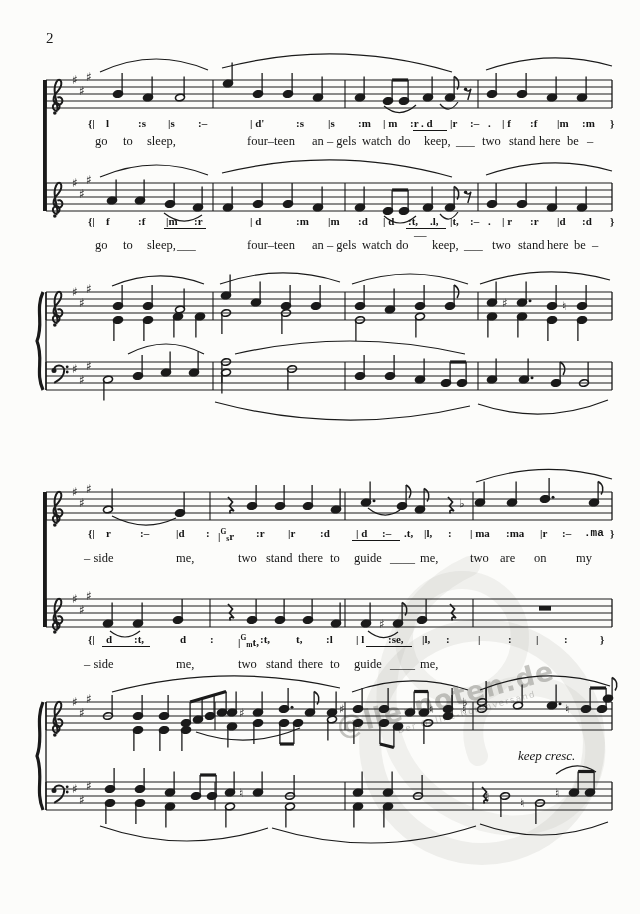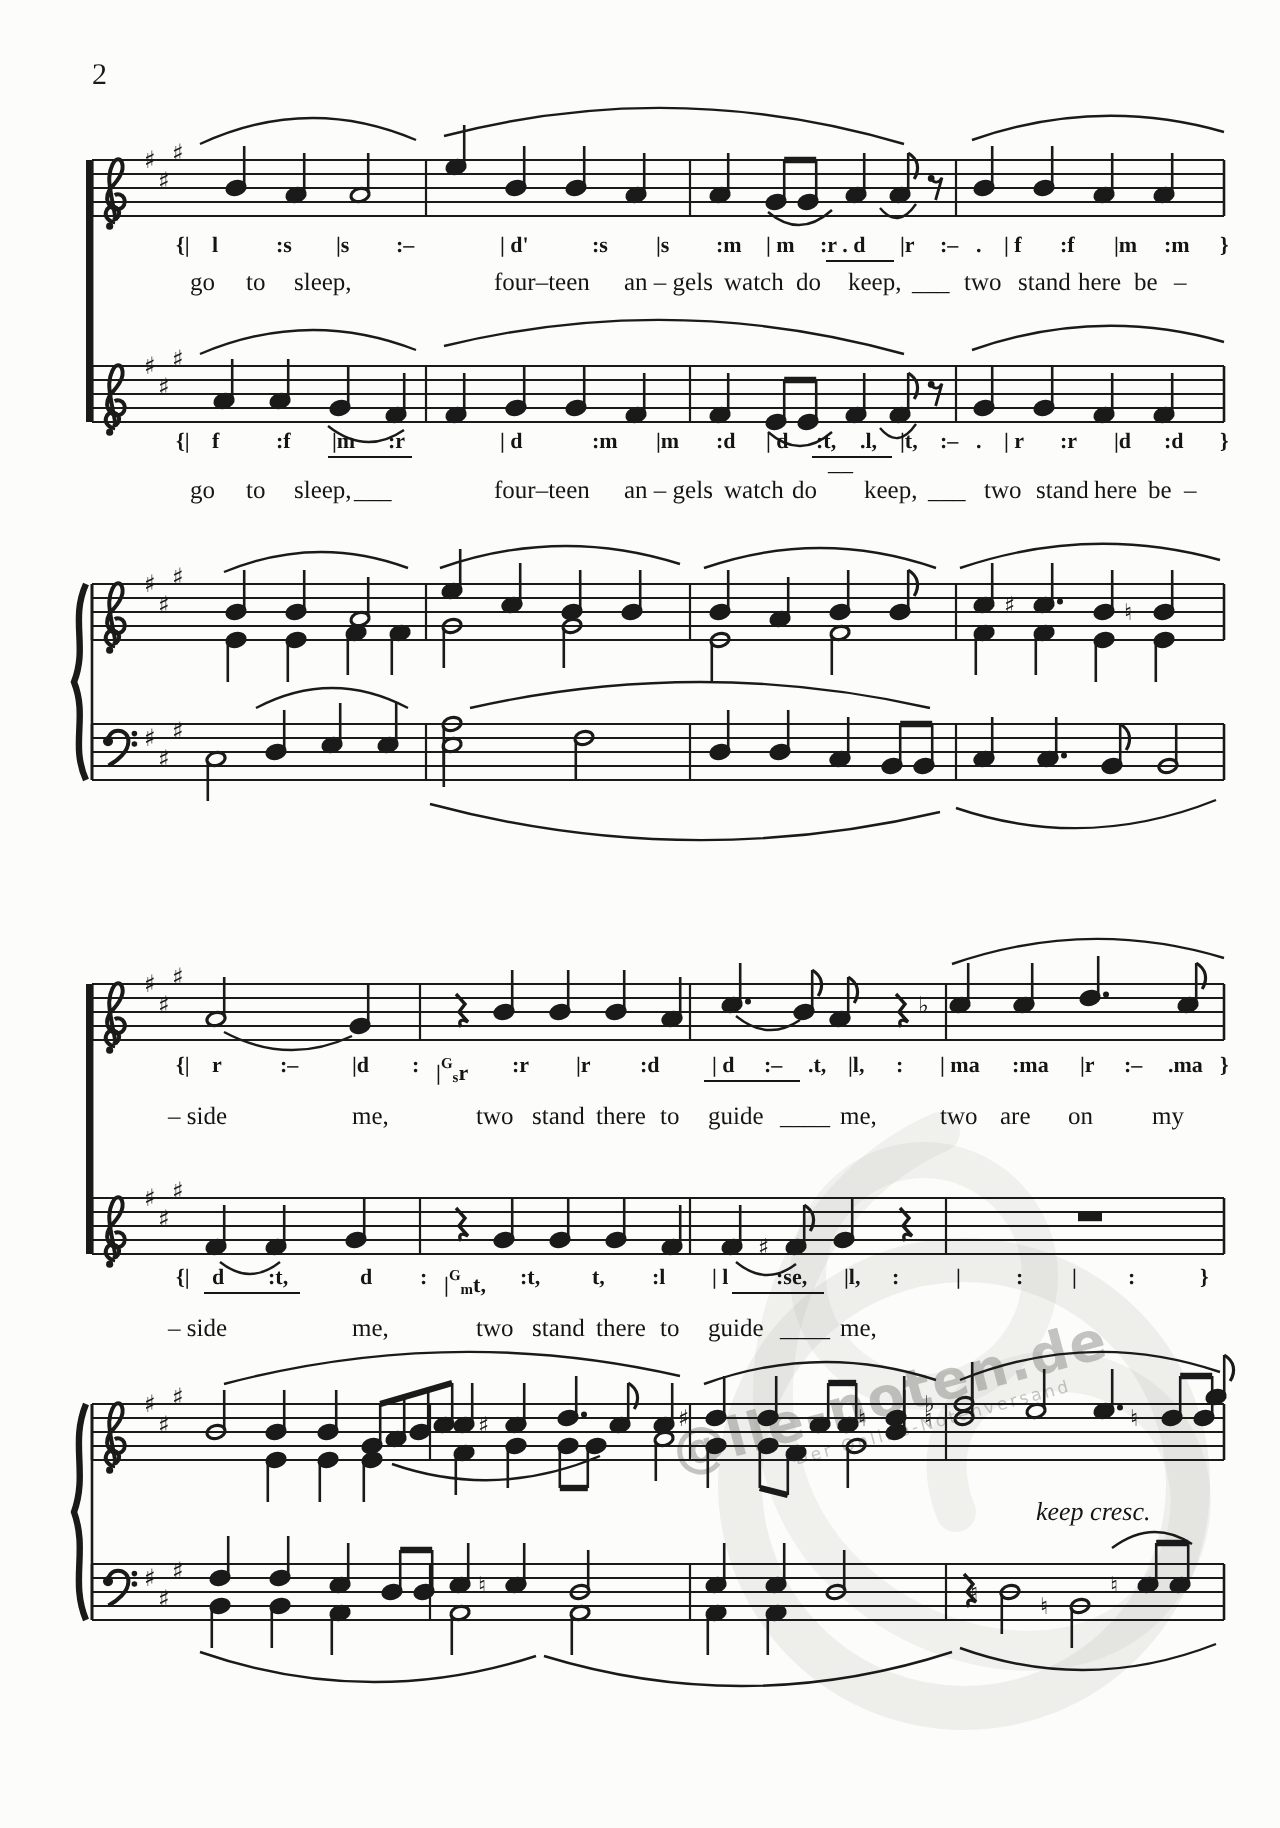--- a/index.html
+++ b/index.html
@@ -1021,21 +1021,21 @@
         <span class="tok" style="left: 320px; top: 527px;">:d</span>
         <span class="tok" style="left: 356px; top: 527px;">| d</span>
         <span class="tok" style="left: 382px; top: 527px;">:–</span>
         <span class="tok" style="left: 404px; top: 527px;">.t,</span>
         <span class="tok" style="left: 424px; top: 527px;">|l,</span>
         <span class="tok" style="left: 448px; top: 527px;">:</span>
         <span class="tok" style="left: 470px; top: 527px;">| ma</span>
         <span class="tok" style="left: 506px; top: 527px;">:ma</span>
         <span class="tok" style="left: 540px; top: 527px;">|r</span>
         <span class="tok" style="left: 562px; top: 527px;">:–</span>
-        <span class="tok" style="left: 584px; top: 527px;">.ma</span>
+        <span class="tok" style="left: 584px; top: 527px; font-family: Liberation Mono, monospace;">.ma</span>
         <span class="tok" style="left: 610px; top: 527px;">}</span>
         <div class="ul" style="left: 352px; top: 540px; width: 48px;"></div>
       </div>
       <div class="lyric">
         <span class="tok" style="left: 84px; top: 551px;">– side</span>
         <span class="tok" style="left: 176px; top: 551px;">me,</span>
         <span class="tok" style="left: 238px; top: 551px;">two</span>
         <span class="tok" style="left: 266px; top: 551px;">stand</span>
         <span class="tok" style="left: 298px; top: 551px;">there</span>
         <span class="tok" style="left: 330px; top: 551px;">to</span>
@@ -1046,21 +1046,21 @@
         <span class="tok" style="left: 500px; top: 551px;">are</span>
         <span class="tok" style="left: 534px; top: 551px;">on</span>
         <span class="tok" style="left: 576px; top: 551px;">my</span>
       </div>
       <div class="solfa">
         <span class="tok" style="left: 88px; top: 633px;">{|</span>
         <span class="tok" style="left: 106px; top: 633px;">d</span>
         <span class="tok" style="left: 134px; top: 633px;">:t,</span>
         <span class="tok" style="left: 180px; top: 633px;">d</span>
         <span class="tok" style="left: 210px; top: 633px;">:</span>
-        <span class="tok" style="left: 222px; top: 633px; font-family: Liberation Serif, serif;"><span>|</span><sup>G</sup><sub>m</sub><span>t,</span></span>
+        <span class="tok" style="left: 238px; top: 633px; font-family: Liberation Serif, serif;"><span>|</span><sup>G</sup><sub>m</sub><span>t,</span></span>
         <span class="tok" style="left: 260px; top: 633px;">:t,</span>
         <span class="tok" style="left: 296px; top: 633px;">t,</span>
         <span class="tok" style="left: 326px; top: 633px;">:l</span>
         <span class="tok" style="left: 356px; top: 633px;">| l</span>
         <span class="tok" style="left: 388px; top: 633px;">:se,</span>
         <span class="tok" style="left: 422px; top: 633px;">|l,</span>
         <span class="tok" style="left: 446px; top: 633px;">:</span>
         <span class="tok" style="left: 478px; top: 633px;">|</span>
         <span class="tok" style="left: 508px; top: 633px;">:</span>
         <span class="tok" style="left: 536px; top: 633px;">|</span>

